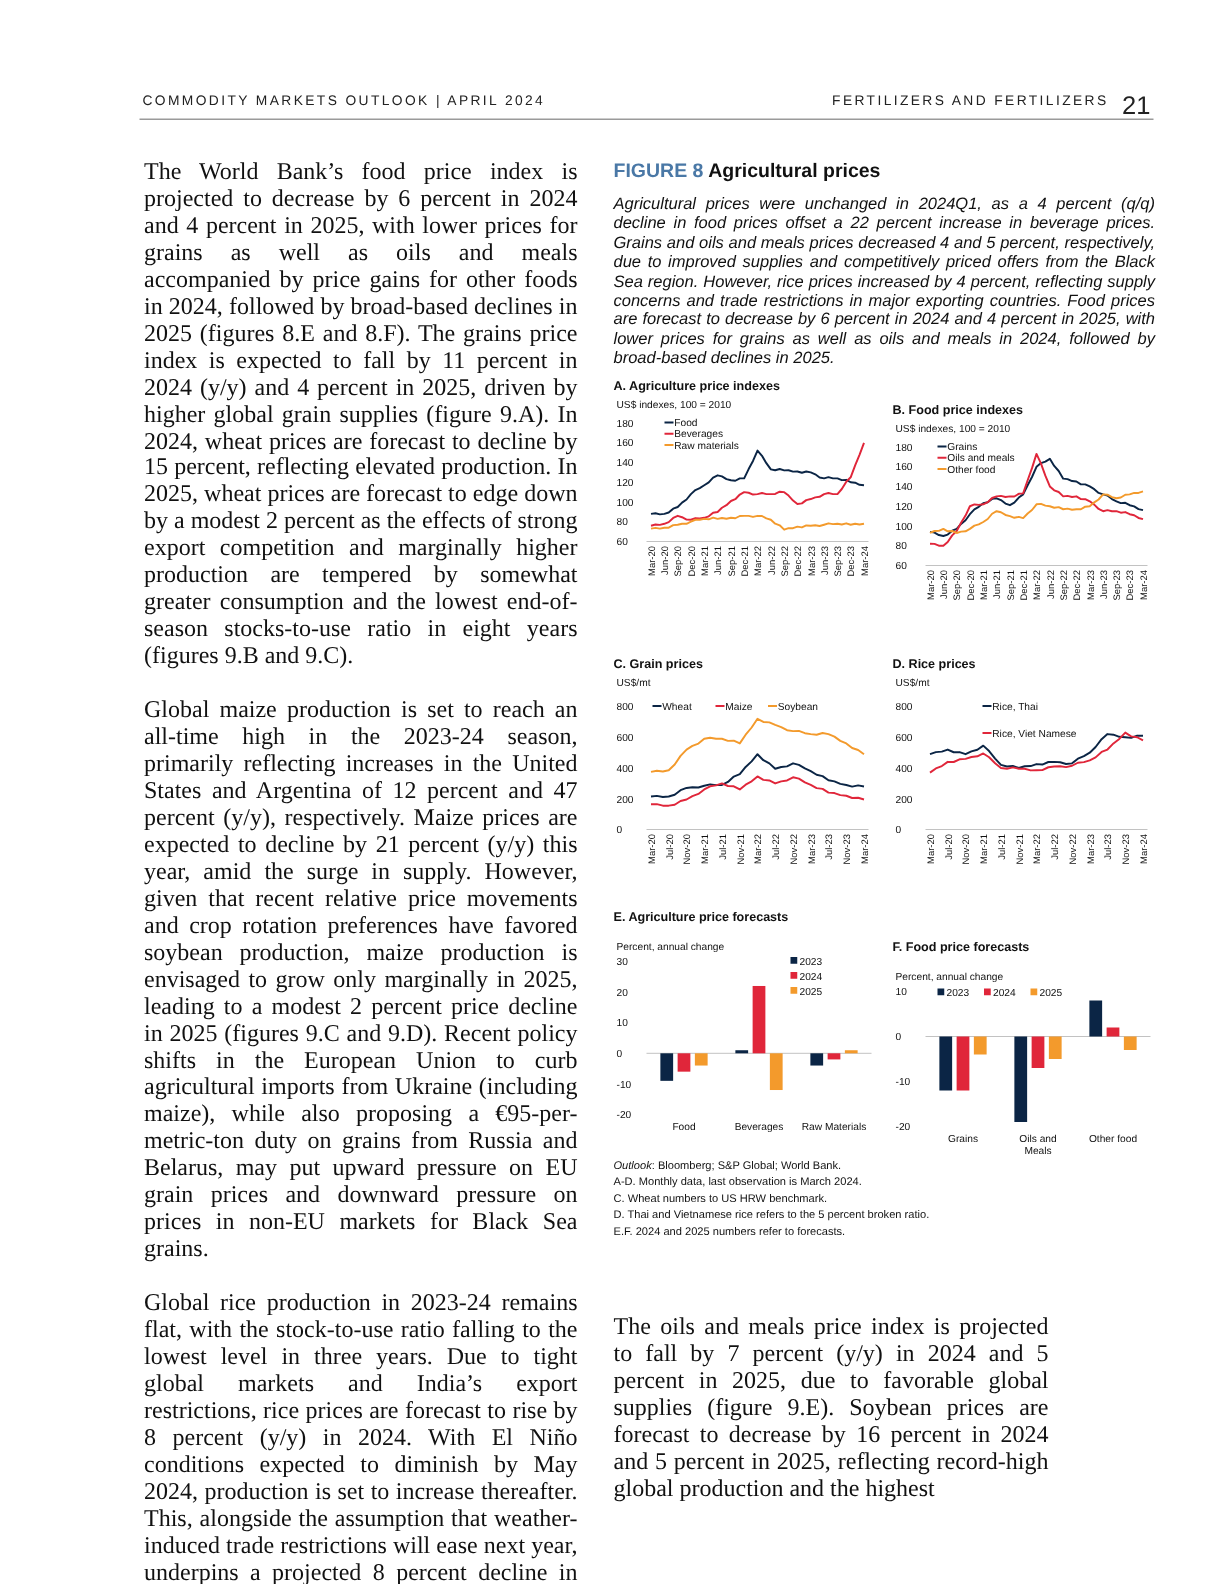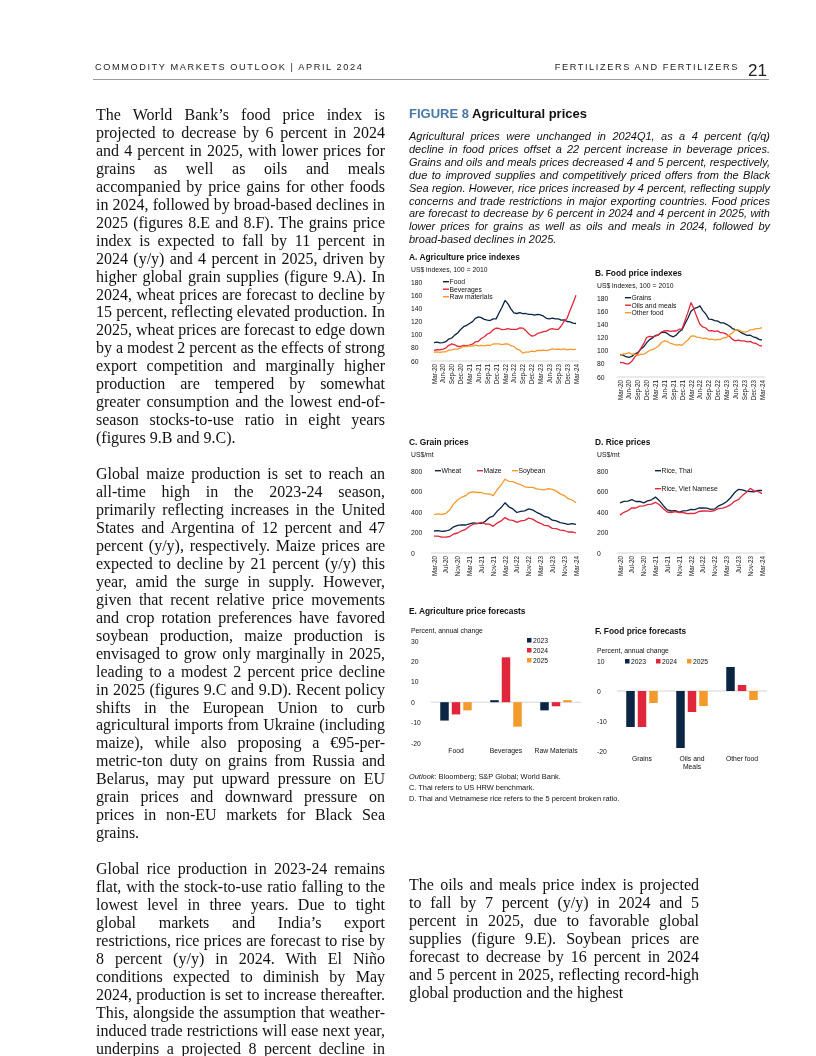--- a/index.html
+++ b/index.html
@@ -256,19 +256,21 @@
       <text x="36" y="28" font-size="6.8" fill="#111">2023</text>
       <rect x="61" y="23" width="4.5" height="4.5" fill="#e0263a"></rect>
       <text x="67" y="28" font-size="6.8" fill="#111">2024</text>
       <rect x="92" y="23" width="4.5" height="4.5" fill="#f39a2c"></rect>
       <text x="98" y="28" font-size="6.8" fill="#111">2025</text>
     </svg>
 </div>
 
 <div class="notes">
   <div><span class="it">Outlook</span><span>: Bloomberg; S&amp;P Global; World Bank.</span></div>
-  <div>C. Thai refers to US HRW benchmark.</div>
+  <div>A-D. Monthly data, last observation is March 2024.</div>
+  <div>C. Wheat numbers to US HRW benchmark.</div>
   <div>D. Thai and Vietnamese rice refers to the 5 percent broken ratio.</div>
+  <div>E.F. 2024 and 2025 numbers refer to forecasts.</div>
 </div>
 
 <div class="right-body">
   <p class="body-text">The oils and meals price index is projected to fall by 7 percent (y/y) in 2024 and 5 percent in 2025, due to favorable global supplies (figure 9.E). Soybean prices are forecast to decrease by 16 percent in 2024 and 5 percent in 2025, reflecting record-high global production and the highest</p>
 </div>
 
 </body></html>

